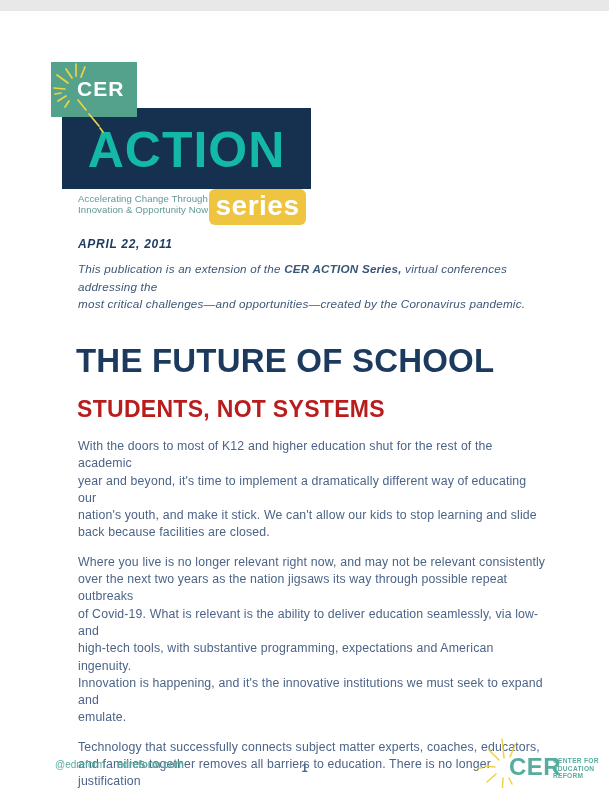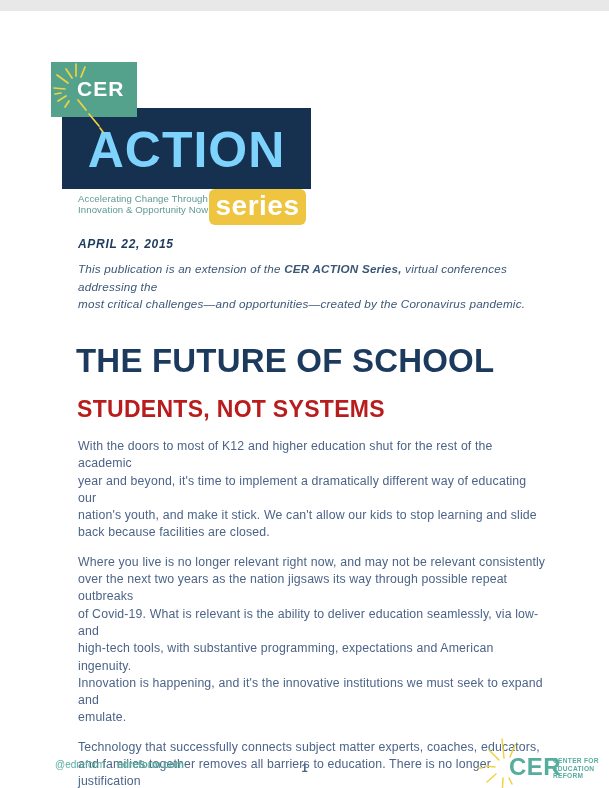--- a/index.html
+++ b/index.html
@@ -39,21 +39,21 @@
     position: absolute;
     left: 62px; top: 97px;
     width: 249px; height: 81px;
     background: #16304f;
     z-index: 1;
     display: flex;
     align-items: center;
     justify-content: center;
   }
   .action-text {
-    color: #7dd3fc;
+    color: #14b8a6;
     font-size: 50px;
     font-weight: 800;
     letter-spacing: 1px;
     padding-top: 2px;
   }
   .yellow-box {
     position: absolute;
     left: 209px; top: 178px;
     width: 97px; height: 36px;
     background: #eec440;
@@ -206,21 +206,21 @@
     <span class="action-text">ACTION</span>
   </div>
 
   <div class="yellow-box">
     <span class="series-text">series</span>
   </div>
 
   <div class="tagline">Accelerating Change Through
 Innovation &amp; Opportunity Now</div>
 
-  <div class="pub-date">APRIL 22, 2015</div>
+  <div class="pub-date">APRIL 22, 2011</div>
 
   <div class="intro"><span>This publication is an extension of the </span><b>CER ACTION Series,</b><span> virtual conferences addressing the
 most critical challenges—and opportunities—created by the Coronavirus pandemic.</span></div>
 
   <h1 class="doc-title">THE FUTURE OF SCHOOL</h1>
   <h2 class="doc-subtitle">STUDENTS, NOT SYSTEMS</h2>
 
   <div class="body-copy">
     <p>With the doors to most of K12 and higher education shut for the rest of the academic
 year and beyond, it's time to implement a dramatically different way of educating our

